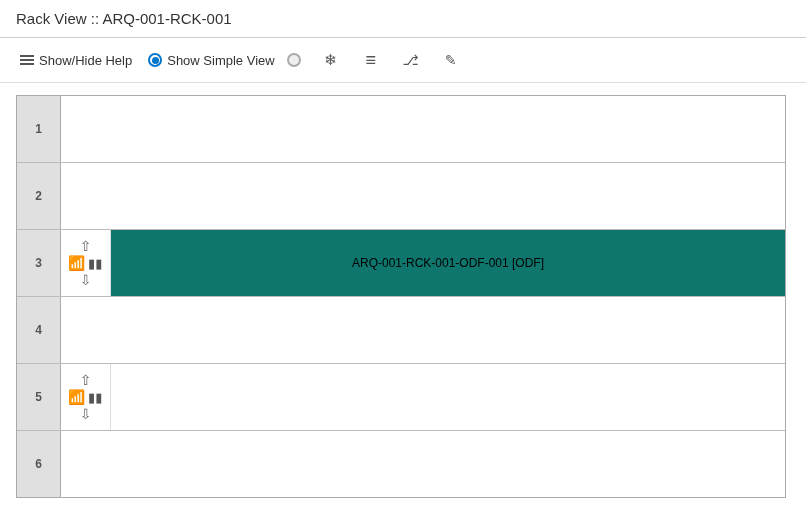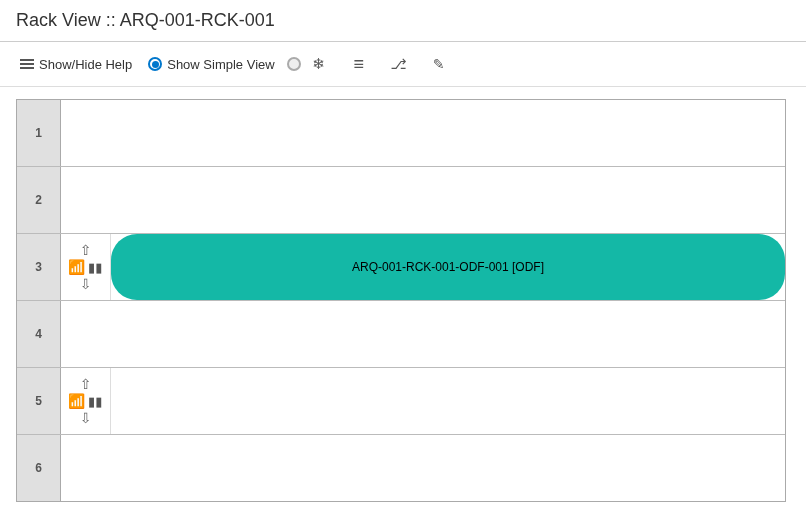--- a/index.html
+++ b/index.html
@@ -5,32 +5,32 @@
     * { box-sizing: border-box; margin: 0; padding: 0; }
     body {
       font-family: Arial, sans-serif;
       font-size: 13px;
       background: #fff;
       color: #333;
     }
 
     .page-title {
       padding: 10px 16px;
-      font-size: 18px;
+      font-size: 15px;
       font-weight: normal;
       color: #333;
       border-bottom: 1px solid #ccc;
     }
 
     .toolbar {
       display: flex;
       align-items: center;
       padding: 8px 16px;
       border-bottom: 1px solid #ddd;
-      gap: 4px;
+      gap: 16px;
       background: #fff;
     }
 
     .toolbar-group {
       display: flex;
       align-items: center;
       gap: 12px;
     }
 
     .toolbar-btn {
@@ -143,24 +143,23 @@
     .rack-content-cell {
       flex: 1;
       min-height: 66px;
       display: flex;
       align-items: center;
       justify-content: center;
       background: #fff;
     }
 
     .rack-content-cell.blue {
-      background: #14b8a6;
+      background: #0f766e;
       color: #fff;
       font-size: 13px;
-      border-radius: 26px;
     }
 
     .rack-content-cell.blue span {
       color: #000;
       font-size: 12px;
     }
 
     .ctrl-icon {
       font-size: 14px;
       color: #666;

